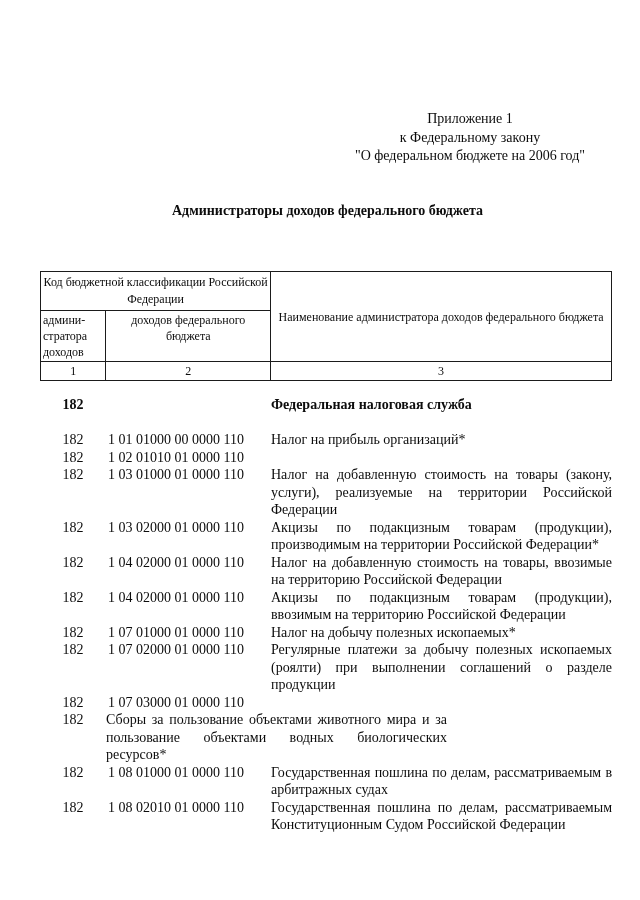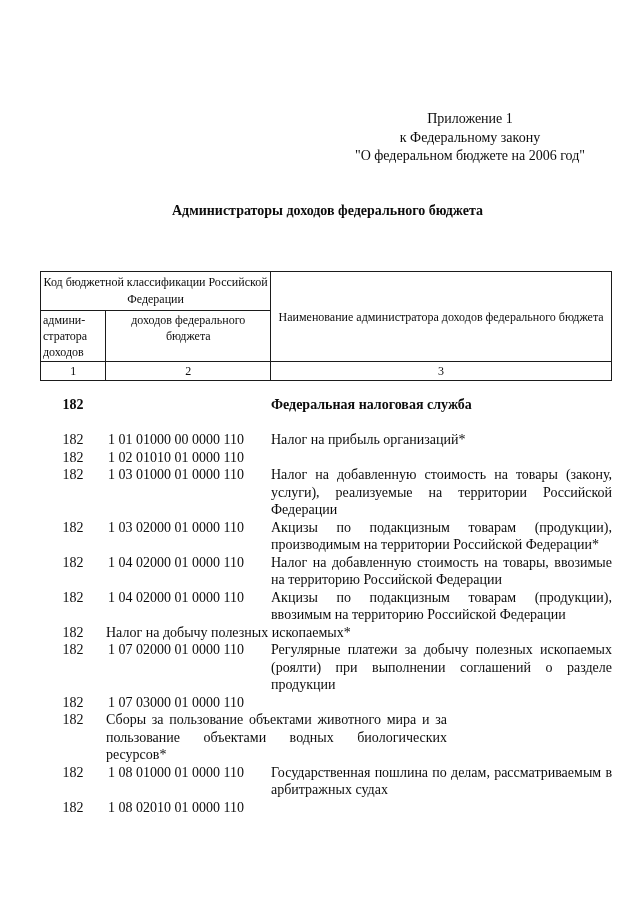--- a/index.html
+++ b/index.html
@@ -153,20 +153,21 @@
       <div class="c-code">1 04 02000 01 0000 110</div>
       <div class="c-name">Налог на добавленную стоимость на товары, ввозимые на территорию Российской Федерации</div>
     </div>
     <div class="row">
       <div class="c-admin">182</div>
       <div class="c-code">1 04 02000 01 0000 110</div>
       <div class="c-name">Акцизы по подакцизным товарам (продукции), ввозимым на территорию Российской Федерации</div>
     </div>
     <div class="row">
       <div class="c-admin">182</div>
+      <div class="c-code">1 07 01000 01 0000 110</div>
       <div class="c-name">Налог на добычу полезных ископаемых*</div>
     </div>
     <div class="row">
       <div class="c-admin">182</div>
       <div class="c-code">1 07 02000 01 0000 110</div>
       <div class="c-name">Регулярные платежи за добычу полезных ископаемых (роялти) при выполнении соглашений о разделе продукции</div>
     </div>
     <div class="row">
       <div class="c-admin">182</div>
       <div class="c-code">1 07 03000 01 0000 110</div>
@@ -176,16 +177,17 @@
       <div class="c-name">Сборы за пользование объектами животного мира и за пользование объектами водных биологических ресурсов*</div>
     </div>
     <div class="row">
       <div class="c-admin">182</div>
       <div class="c-code">1 08 01000 01 0000 110</div>
       <div class="c-name">Государственная пошлина по делам, рассматриваемым в арбитражных судах</div>
     </div>
     <div class="row">
       <div class="c-admin">182</div>
       <div class="c-code">1 08 02010 01 0000 110</div>
+      <div class="c-name">Государственная пошлина по делам, рассматриваемым Конституционным Судом Российской Федерации</div>
     </div>
 
   </div>
 </div>
 
 </body></html>

